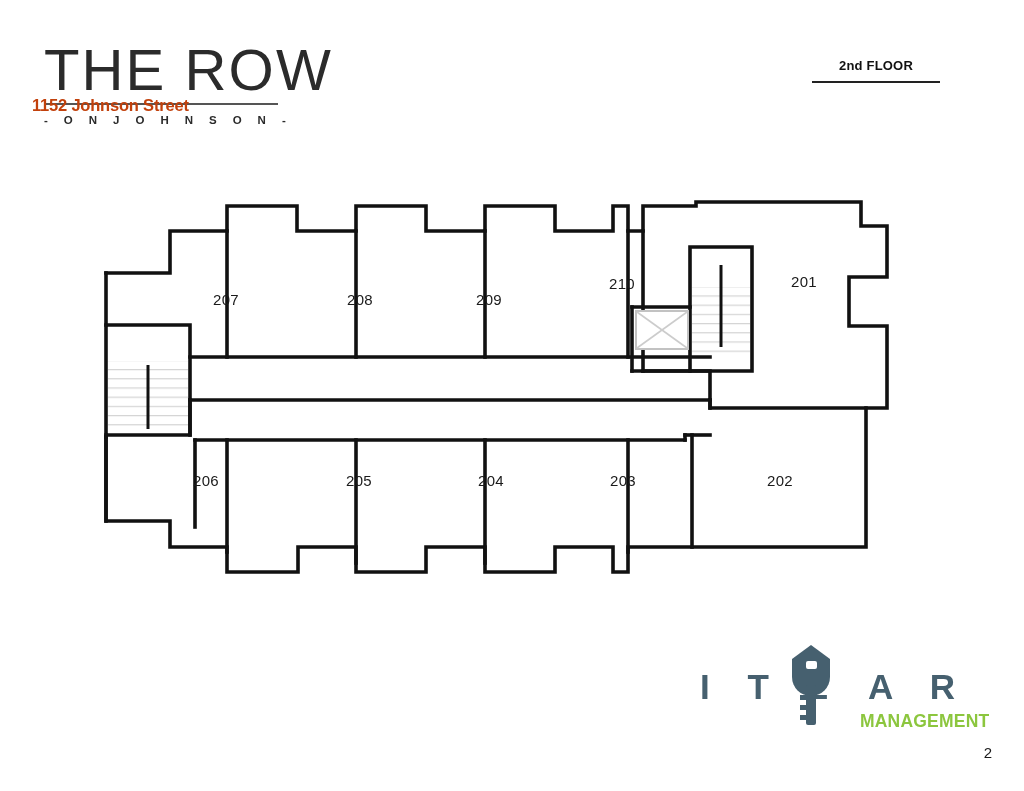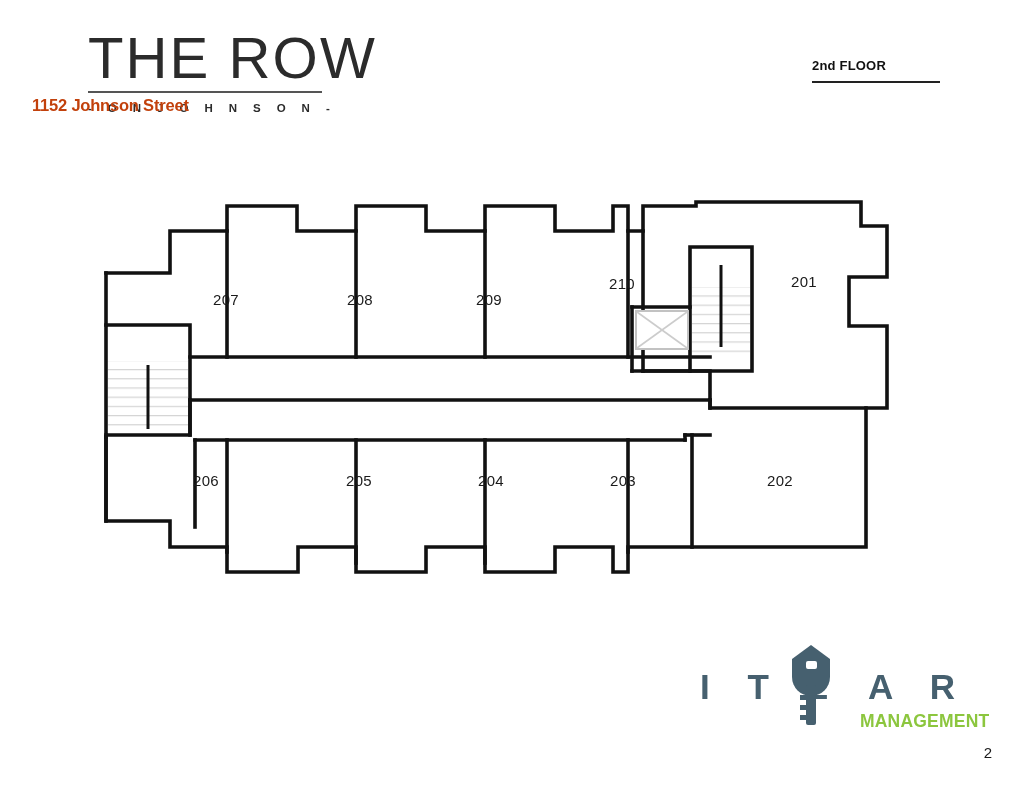--- a/index.html
+++ b/index.html
@@ -17,23 +17,22 @@
   .page {
     position: absolute;
     inset: 0;
     background: #ffffff;
   }
 
   
   #brand {
     position: absolute;
     left: 44px;
-    top: 28px;
+    top: 40px;
     width: 250px;
-    margin-left: 44px;
   }
   #brand-title {
     font-family: "Liberation Sans", sans-serif;
     font-size: 57px;
     line-height: 60px;
     letter-spacing: 2px;
     font-weight: 300;
     color: #2b2b2b;
     white-space: nowrap;
     transform: scaleX(1.02);
@@ -64,20 +63,21 @@
     color: #c2410c;
     letter-spacing: -0.2px;
     white-space: nowrap;
   }
 
   
   #floor-label-wrap {
     position: absolute;
     right: 84px;
     top: 58px;
+    text-align: center;
   }
   #floor-label {
     font-size: 13px;
     font-weight: 700;
     color: #111;
     letter-spacing: 0.2px;
     white-space: nowrap;
   }
   #floor-rule {
     width: 128px;

